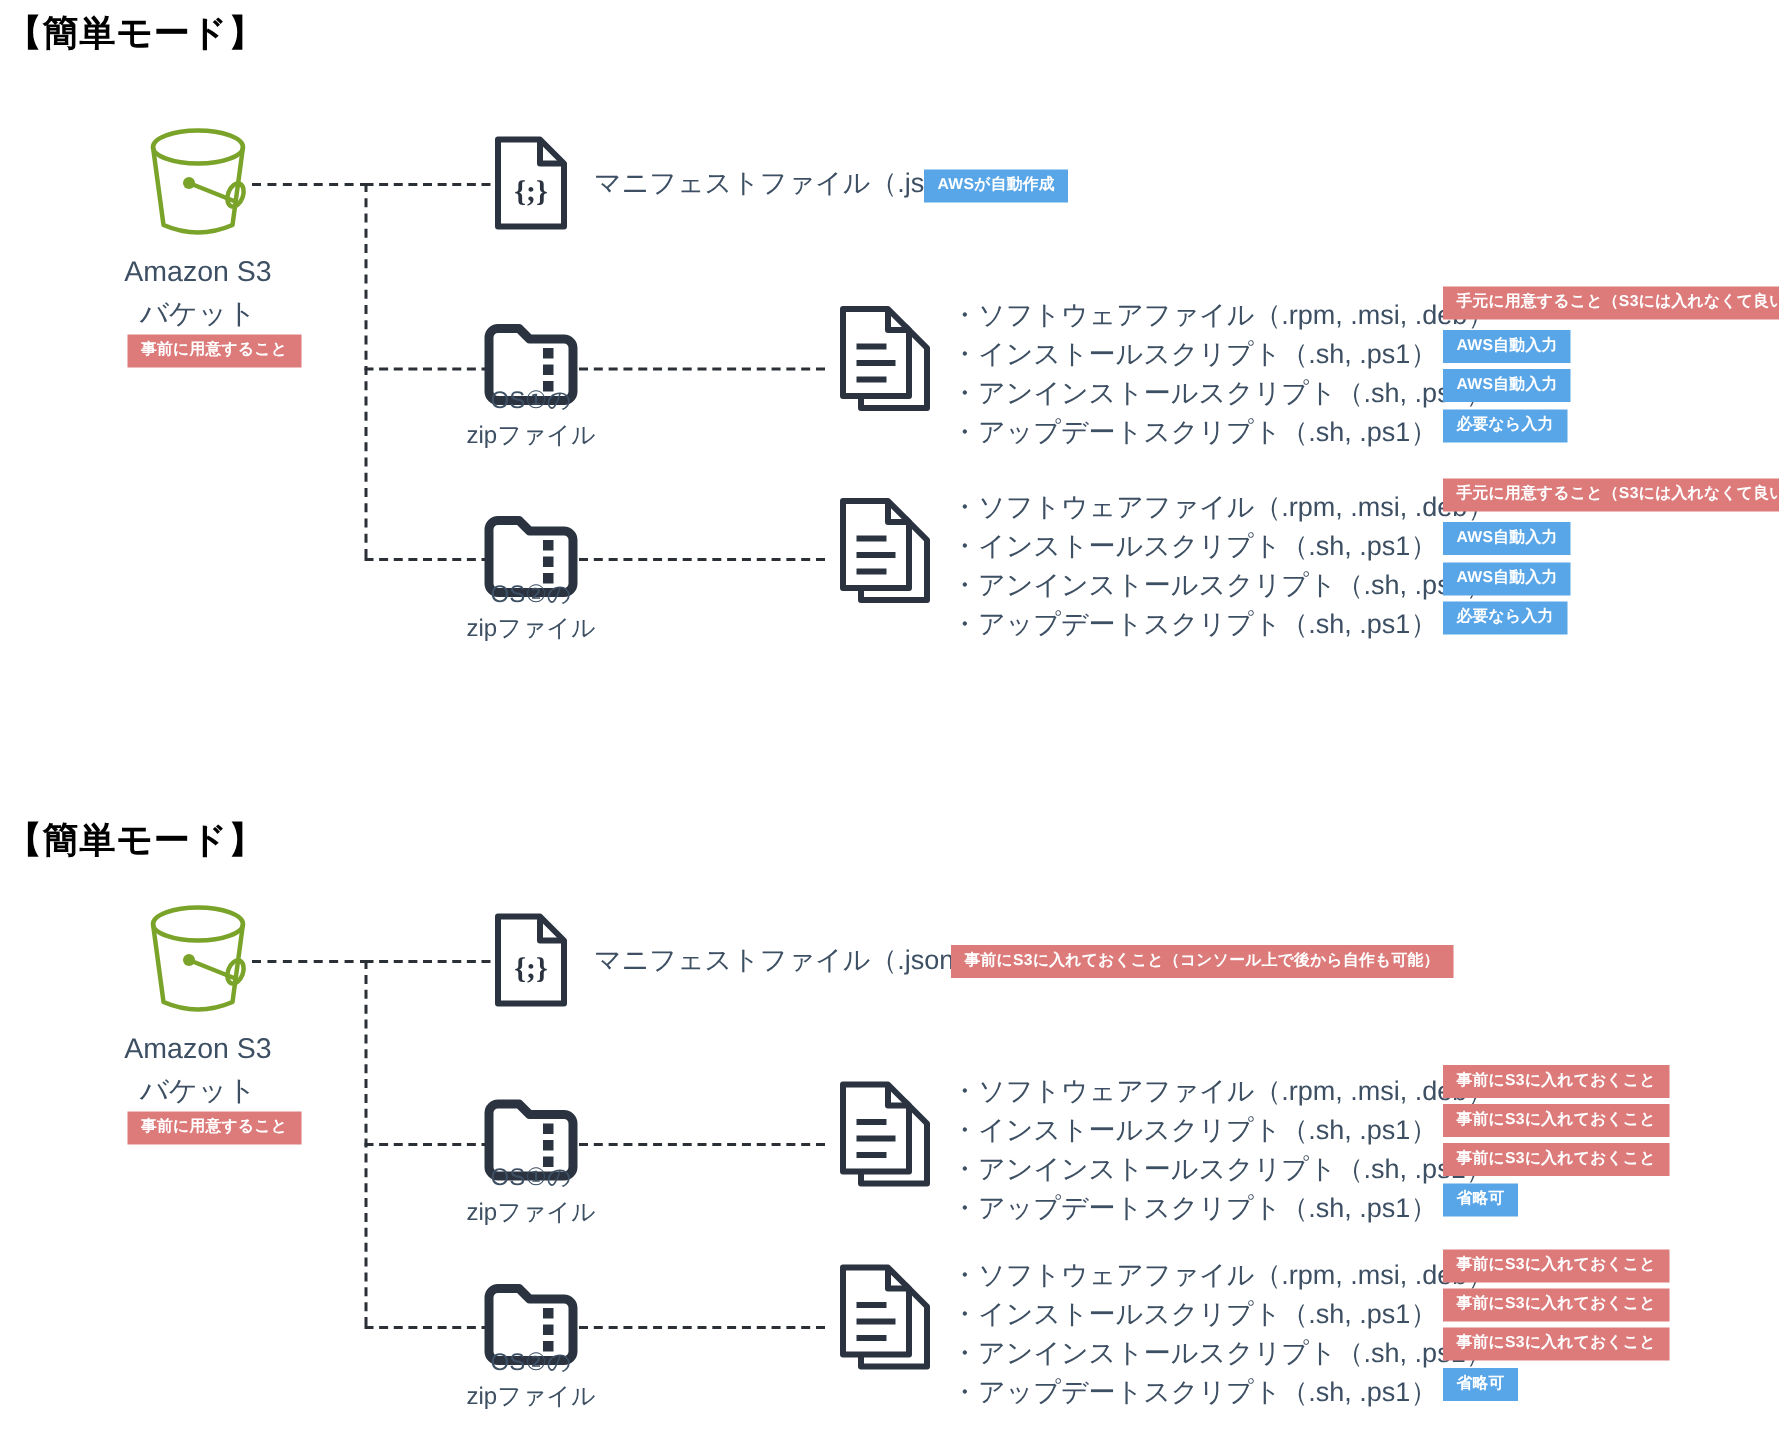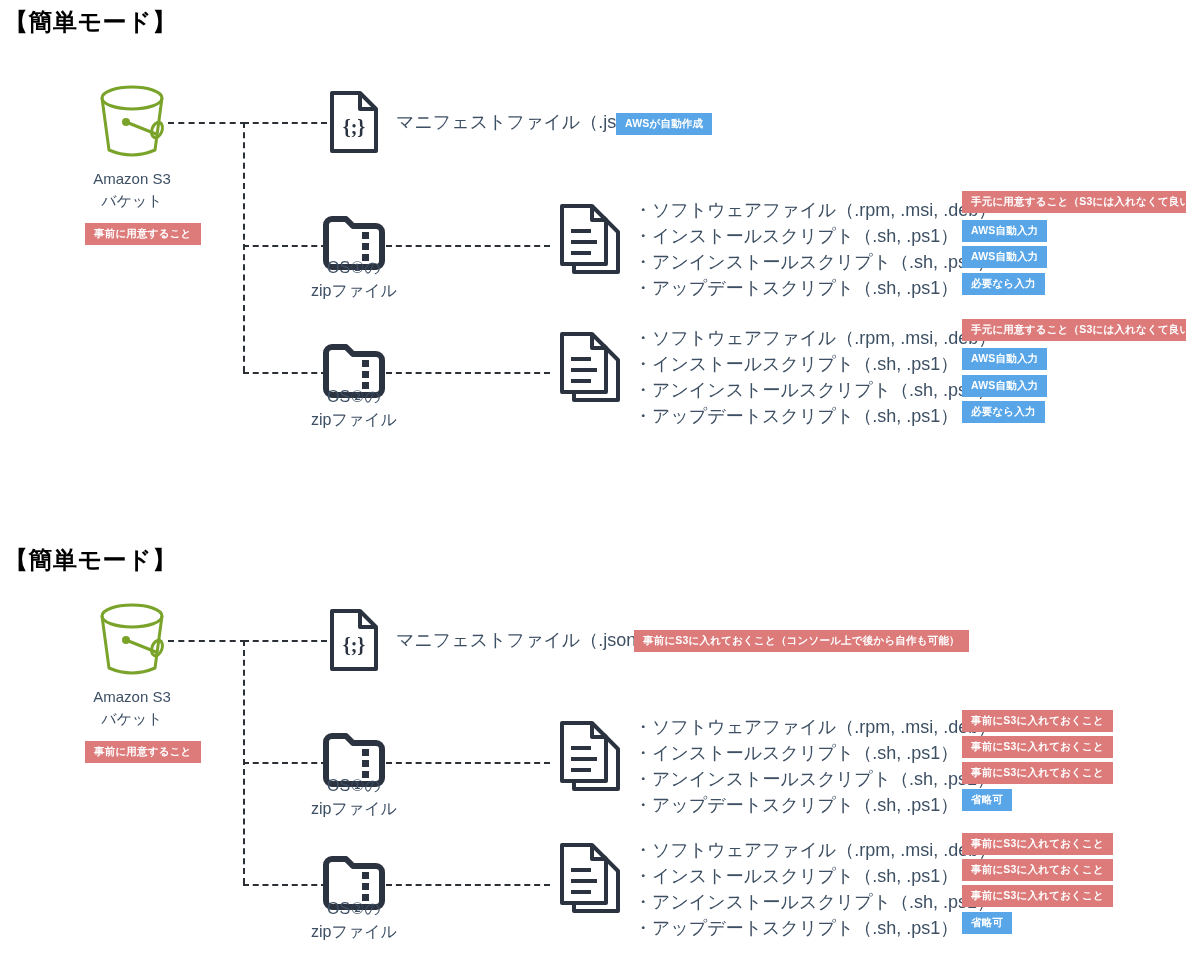--- a/index.html
+++ b/index.html
@@ -8,21 +8,21 @@
     font-family:"Liberation Sans","DejaVu Sans",sans-serif;
     color:#2d3748;
   }
   .section-title{
     position:absolute;font-size:24px;font-weight:700;color:#000000;
     letter-spacing:0.5px;white-space:nowrap;
   }
   .node{position:absolute;}
   .icon-svg{display:block;}
   .caption{
-    position:absolute;text-align:center;font-size:15px;color:#3d4f63;
+    position:absolute;text-align:center;font-size:19px;color:#3d4f63;
     line-height:1.45;white-space:nowrap;
   }
   .caption.small{font-size:16px;color:#3d4f63;}
   .badge{
     position:absolute;display:inline-block;color:#ffffff;
     font-size:10.5px;font-weight:700;line-height:1;
     padding:5px 9px 6px 9px;white-space:nowrap;
     letter-spacing:0.2px;
   }
   .badge.red{background:#dd7b7b;}

